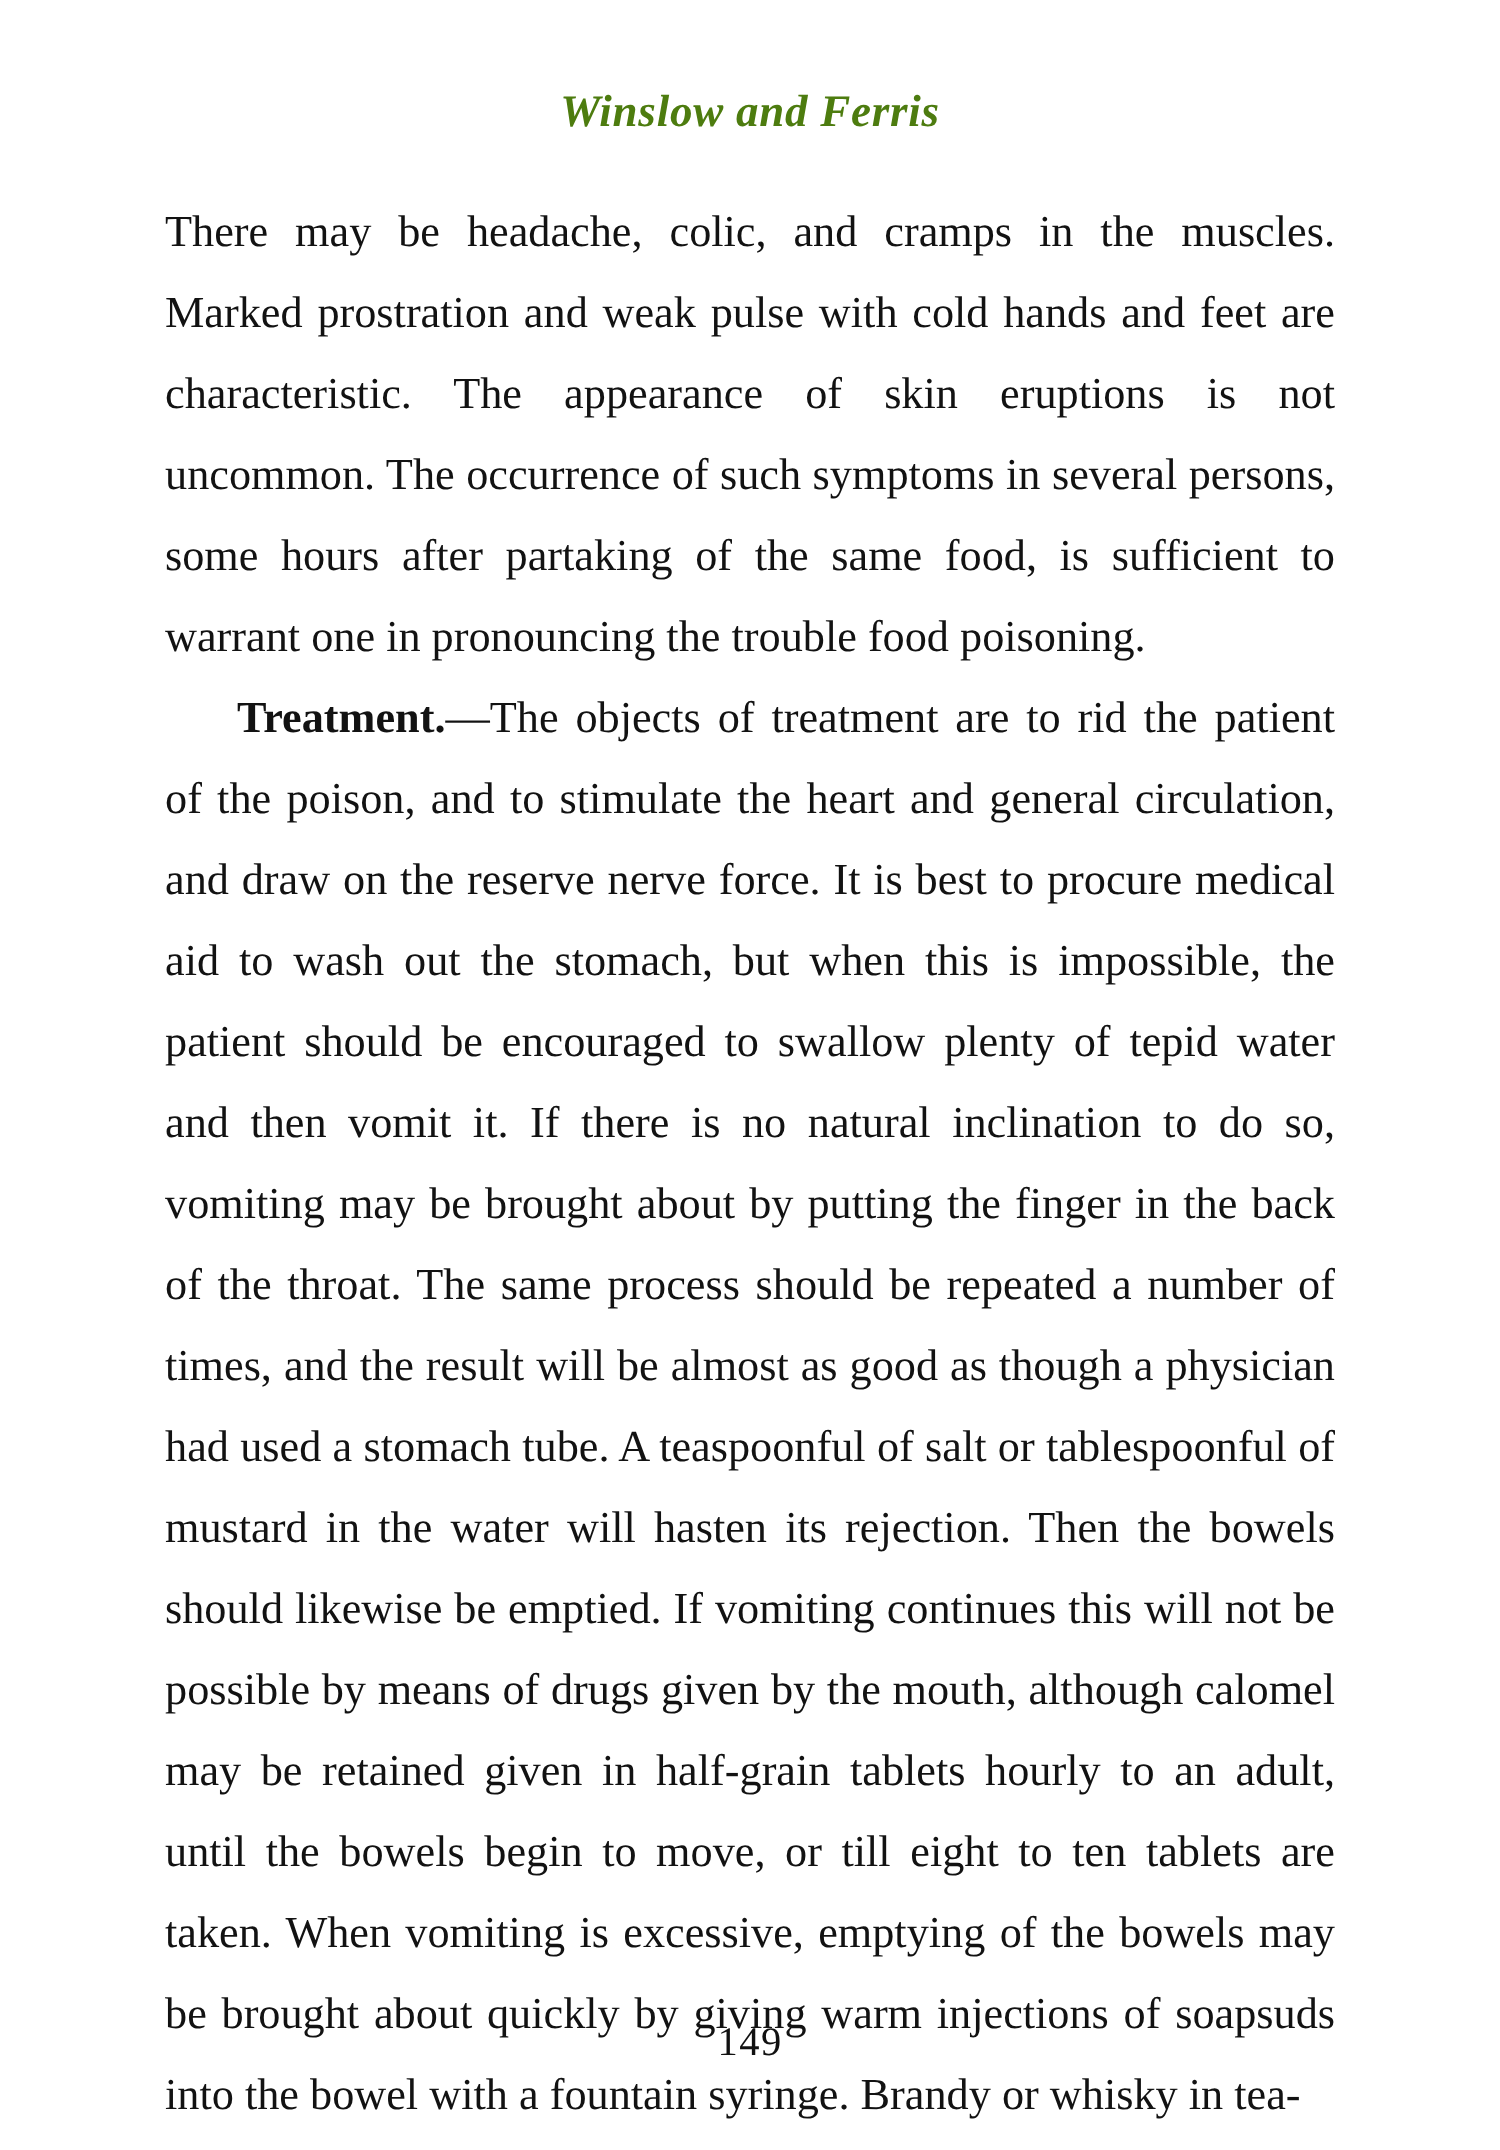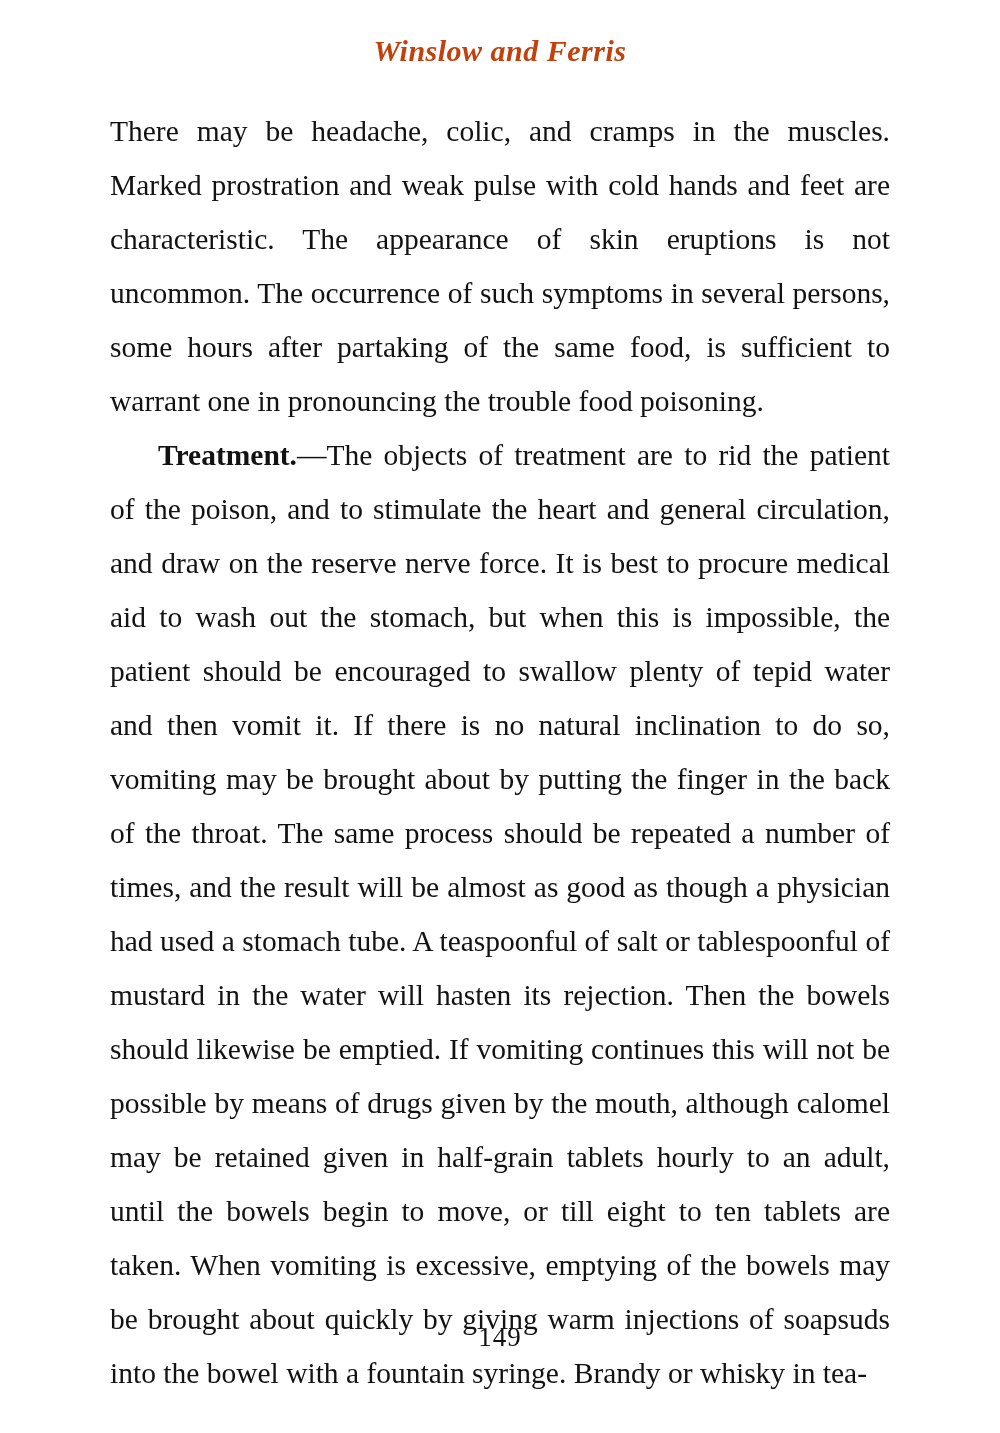--- a/index.html
+++ b/index.html
@@ -21,23 +21,23 @@
     box-sizing: border-box;
     padding: 0;
     position: relative;
   }
   .running-head {
     text-align: center;
     font-style: italic;
     font-weight: bold;
     font-size: 30px;
     letter-spacing: 0.5px;
-    margin-top: 34px;
+    margin-top: 58px;
     margin-bottom: 0;
-    color: #c2410c;
+    color: #4d7c0f;
   }
   .body-block {
     margin: 0 auto;
     width: 780px;
     margin-top: 36px;
   }
   p.para {
     margin: 0;
     font-size: 29.5px;
     line-height: 54px;

